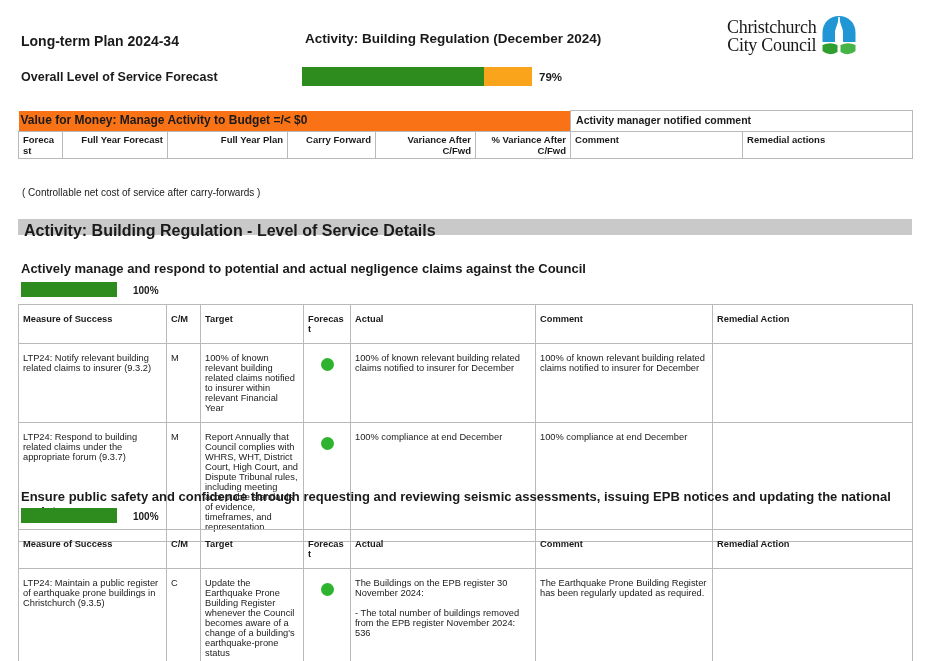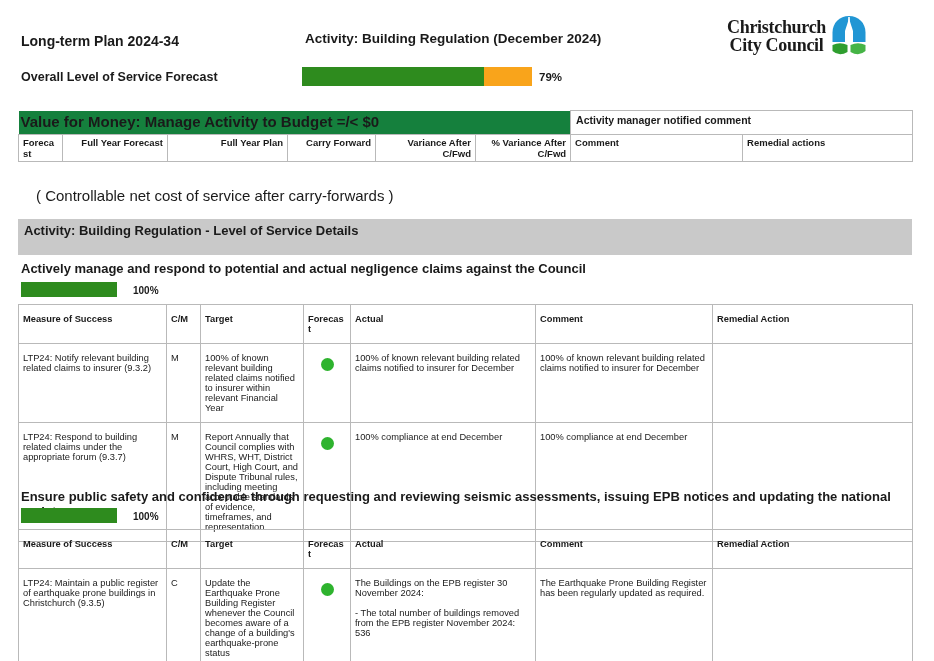--- a/index.html
+++ b/index.html
@@ -7,48 +7,48 @@
     width:934px;height:661px;background:#ffffff;
     font-family:"Liberation Sans",sans-serif;color:#1a1a1a;
     position:relative;overflow:hidden;
   }
   .abs{position:absolute;}
 
   
   .plan-title{left:21px;top:33px;font-size:14px;font-weight:bold;}
   .activity-title{left:305px;top:31px;font-size:13.5px;font-weight:bold;}
   .logo{left:727px;top:16px;display:flex;align-items:center;gap:5px;}
-  .logo-text{font-family:"Liberation Serif",serif;font-weight:bold;font-size:18px;line-height:18px;text-align:center;letter-spacing:-0.3px;}
+  .logo-text{font-family:"Liberation Serif",serif;font-weight:normal;font-size:18px;line-height:18px;text-align:center;letter-spacing:-0.3px;}
   .logo-icon{width:36px;height:40px;}
 
   
   .overall-label{left:21px;top:70px;font-size:12.5px;font-weight:bold;}
   .overall-bar{left:302px;top:67px;width:230px;height:19px;display:flex;}
   .bar-seg{height:100%;}
   .overall-pct{left:539px;top:71px;font-size:11.5px;font-weight:bold;}
 
   
   table{border-collapse:collapse;table-layout:fixed;}
   td,th{border:1px solid #b9b9b9;padding:2px 4px;vertical-align:top;text-align:left;font-size:9.5px;word-wrap:break-word;}
   th{font-weight:bold;}
 
   
   .fin-table{left:18px;top:110px;width:894px;}
-  .fin-title-cell{border:none;background:#15803d;font-size:15px;font-weight:bold;padding:2px 0 4px 2px;}
+  .fin-title-cell{border:none;background:#f97316;font-size:12px;font-weight:bold;padding:2px 0 4px 2px;}
   .fin-group-cell{font-size:10.5px;font-weight:bold;padding:3px 5px;}
   .num{text-align:right;}
   .fin-val{font-size:10.5px;padding-top:5px;padding-bottom:8px;}
   .fin-comment{font-size:9px;}
   .sq-wrap{text-align:left;padding:5px 0 0 16px;}
   .green-square{display:inline-block;width:11px;height:11px;border:1px solid #1d7a1d;}
-  .footnote{left:36px;top:187px;font-size:15px;}
-
-  
-  .section-bar{left:18px;top:219px;width:888px;height:36px;line-height:24px;
-    font-size:13px;font-weight:bold;padding-left:6px;}
+  .footnote{left:22px;top:187px;font-size:10px;}
+
+  
+  .section-bar{left:18px;top:219px;width:888px;height:16px;line-height:24px;
+    font-size:16px;font-weight:bold;padding-left:6px;}
 
   
   .sec-heading{font-size:13px;font-weight:bold;left:21px;}
   .sec-bar{left:21px;width:96px;height:15px;display:flex;}
   .sec-pct{left:133px;font-size:10px;font-weight:bold;}
   .los-table{left:18px;width:894px;}
   .los-table td,.los-table th{font-size:9.3px;padding:9px 4px;}
   .dot-cell{text-align:center;}
   .green-dot{display:inline-block;width:13px;height:13px;border-radius:50%;margin-top:5px;}
   .prewrap{white-space:pre-line;}

